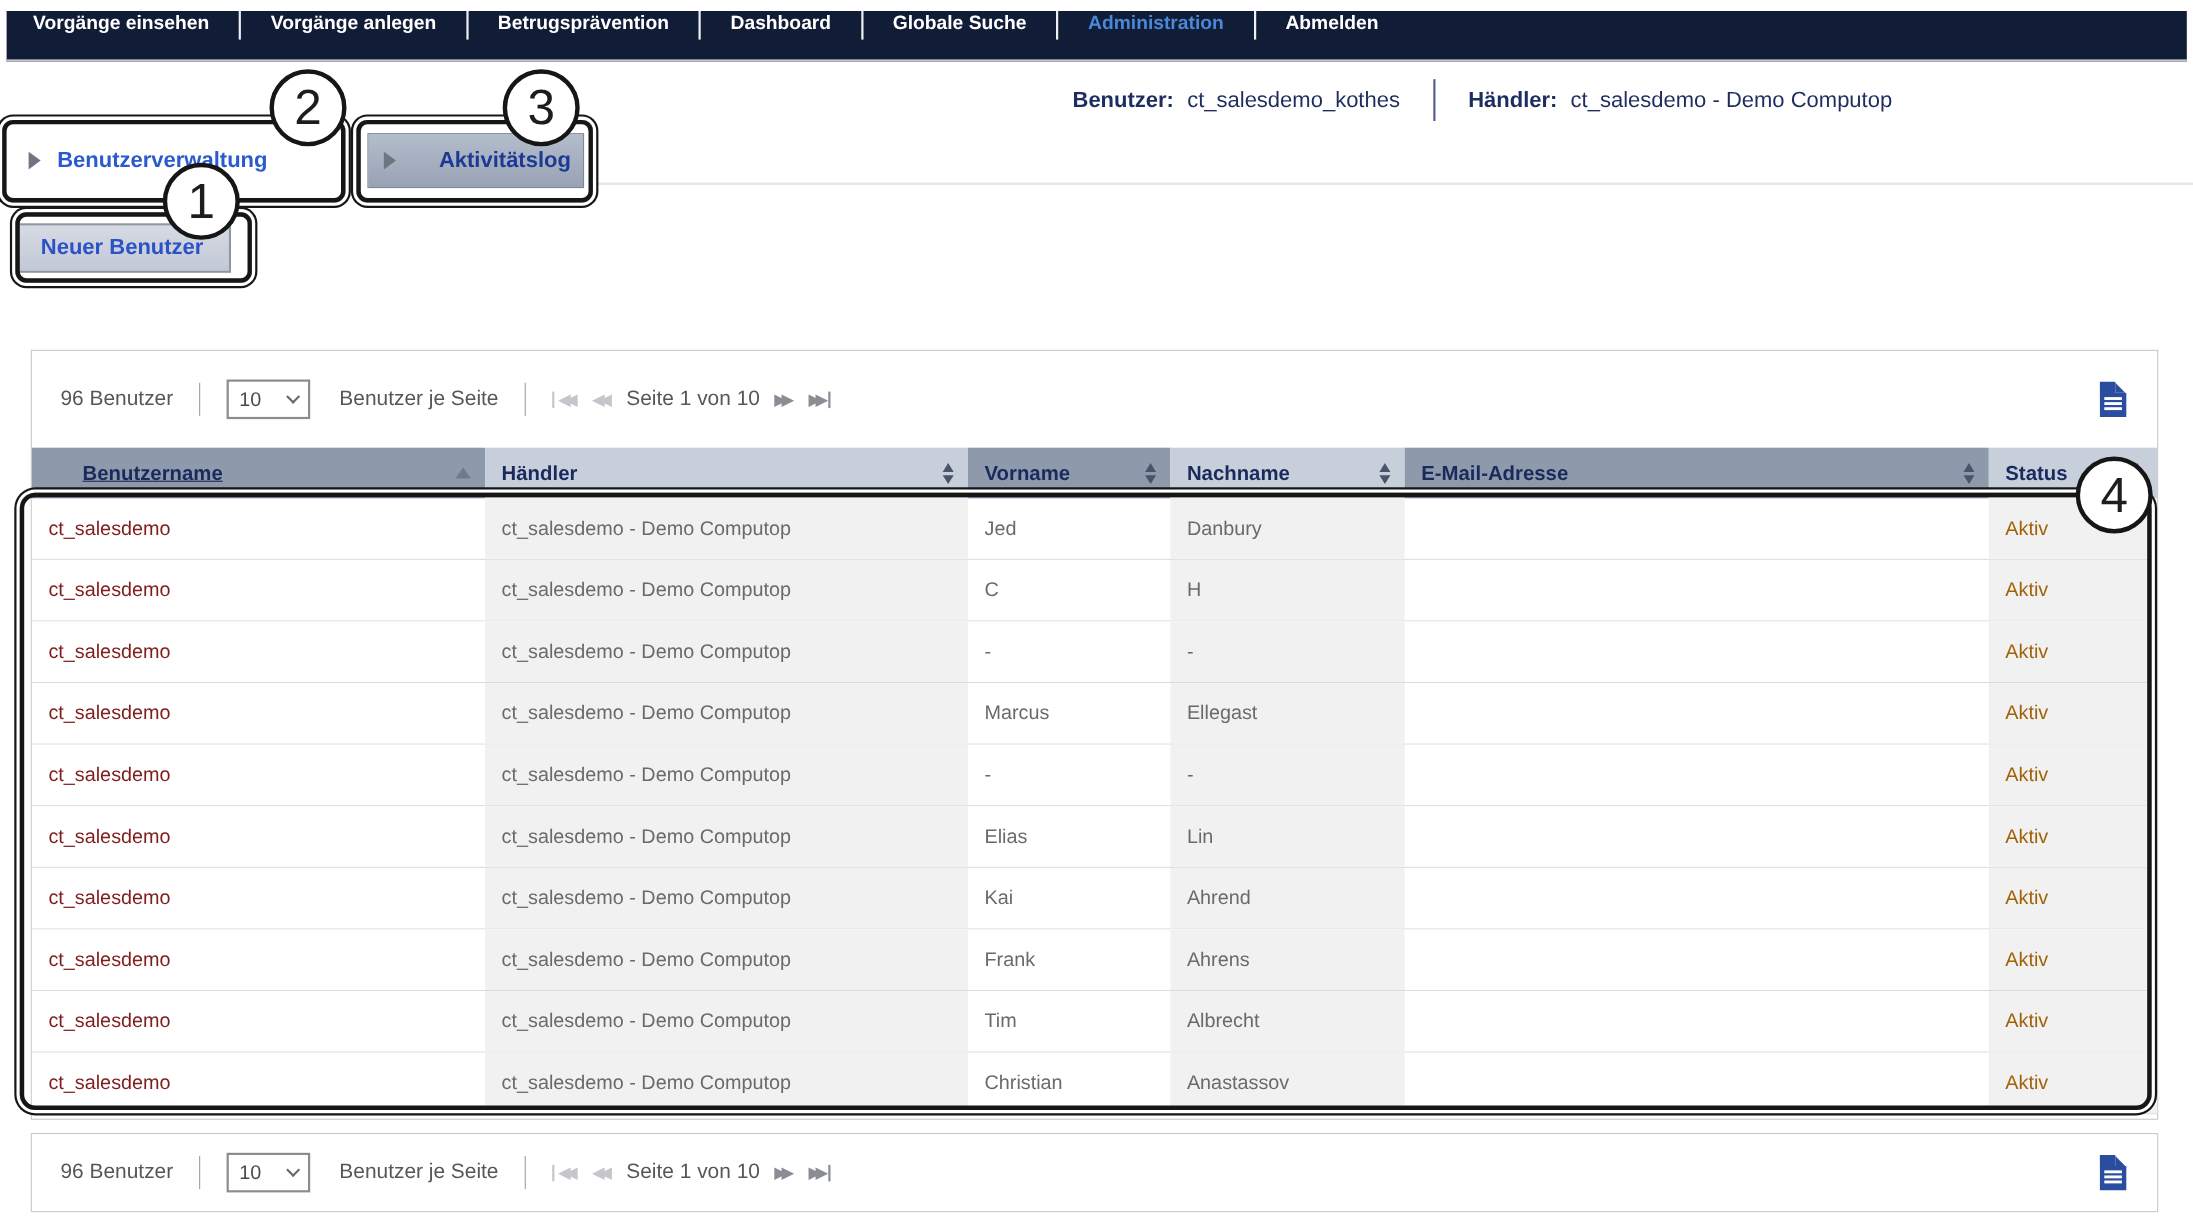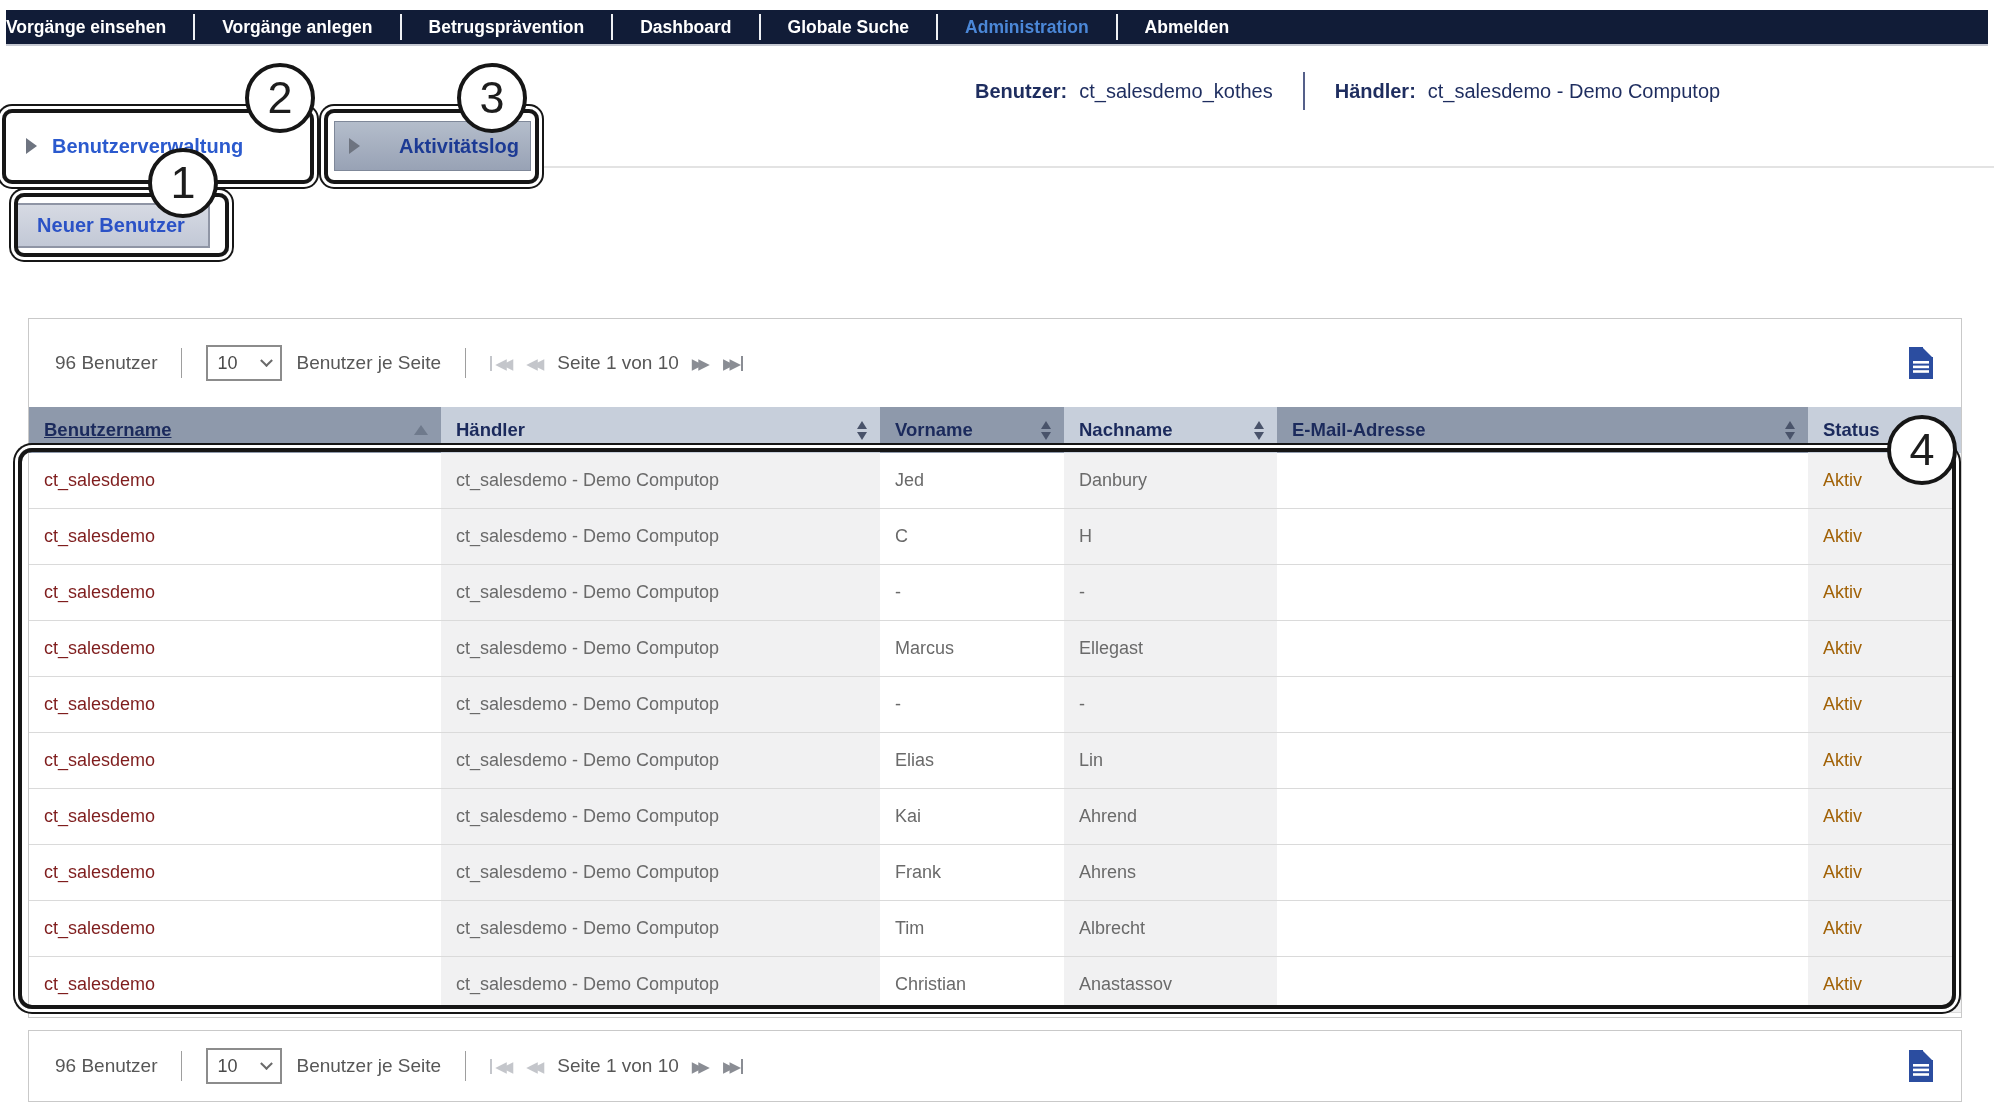--- a/index.html
+++ b/index.html
@@ -1,22 +1,22 @@
 <!DOCTYPE html>
 <html><head>
 <meta charset="utf-8">
 <style>
   * { box-sizing: border-box; margin: 0; padding: 0; }
   html,body { width: 1994px; height: 1108px; }
   body { position: relative; background: #ffffff; font-family: "Liberation Sans", sans-serif; overflow: hidden; }
 
   
-  .navbar { position:absolute; left:6px; top:10px; width:1982px; height:36px;
+  .navbar { position:absolute; left:6px; top:10px; width:1982px; height:46px;
             background:#111c37; border-bottom:2px solid #c6c9d2;
-            display:flex; align-items:center; }
+            display:flex; align-items:flex-start; padding-left:24px; }
   .nav-item { color:#ffffff; font-size:17.5px; font-weight:bold; white-space:nowrap; cursor:pointer; }
   .nav-item.active { color:#4b87d7; }
   .nav-sep { width:2px; height:26px; background:#eef0f4; margin:0 27px; }
 
   
   .info-line { position:absolute; left:975px; top:70px; height:42px;
                display:flex; align-items:center; font-size:20px; color:#1e2d5f; }
   .info-label { font-weight:bold; margin-right:12px;text-align:center; }
   .info-sep { width:2px; height:38px; background:#55608a; margin:0 30px; }
 
@@ -62,36 +62,36 @@
   
   .pagebar { display:flex; align-items:center; height:88px; padding:0 26px;
              font-size:19px; color:#575757; }
   .bottom-box .pagebar { height:70px; }
   .pb-sep { width:1px; height:30px; background:#9e9e9e; margin:0 24px; flex:0 0 auto; }
   .page-select { width:76px; height:36px; border:2px solid #8c8c8c; background:#ffffff;
                  display:flex; align-items:center; justify-content:space-between;
                  padding:0 9px; font-size:18px; color:#4a4a4a; cursor:pointer; }
   .chev { width:9px; height:9px; border-right:2px solid #6a6a6a; border-bottom:2px solid #6a6a6a;
           transform:rotate(45deg) translate(-2px,-2px); }
-  .per-page { margin-left:14px; }
+  .per-page { margin-left:26px; }
   .pager { display:flex; align-items:center; gap:13px; }
   .arr { font-size:15px; letter-spacing:-5px; padding-right:5px; line-height:1; cursor:pointer; }
   .arr-light { color:#c4c6cb; }
   .arr-dark  { color:#8a8d94; }
   .arr-first { border-left:2px solid #c4c6cb; padding-left:3px; }
   .arr-last  { border-right:2px solid #8a8d94; }
   .export-icon { margin-left:auto; cursor:pointer; display:flex; }
 
   
   .thead { display:flex; height:46px; font-size:18.5px; font-weight:bold; color:#1b2a5c; }
   .th { display:flex; align-items:center; justify-content:space-between;
         padding:0 13px 0 15px; cursor:pointer; }
   .th-dark  { background:#8e99ab; }
   .th-light { background:#c7cfdb; }
-  .label-underline { text-decoration:underline; }
+  .label-underline { text-decoration:underline;margin-left:31px; }
   .w0{width:412px;} .w1{width:439px;} .w2{width:184px;} .w3{width:213px;} .w4{width:531px;} .w5{flex:1;}
   .sort-asc { width:0; height:0; border-left:7px solid transparent; border-right:7px solid transparent;
               border-bottom:10px solid #6f7a8c; flex:0 0 auto; }
   .sort-both { display:flex; flex-direction:column; gap:3px; align-items:center; flex:0 0 auto; }
   .sort-both .u { width:0;height:0;border-left:5.5px solid transparent;border-right:5.5px solid transparent;border-bottom:8px solid #49536a; }
   .sort-both .d { width:0;height:0;border-left:5.5px solid transparent;border-right:5.5px solid transparent;border-top:8px solid #49536a; }
 
   .trow { display:flex; height:56px; border-bottom:1px solid #dadada; font-size:18px; background:#ffffff; }
   .cell { display:flex; align-items:center; padding-left:15px; overflow:hidden; white-space:nowrap; }
   .c-strip { background:#f1f1f2; }

